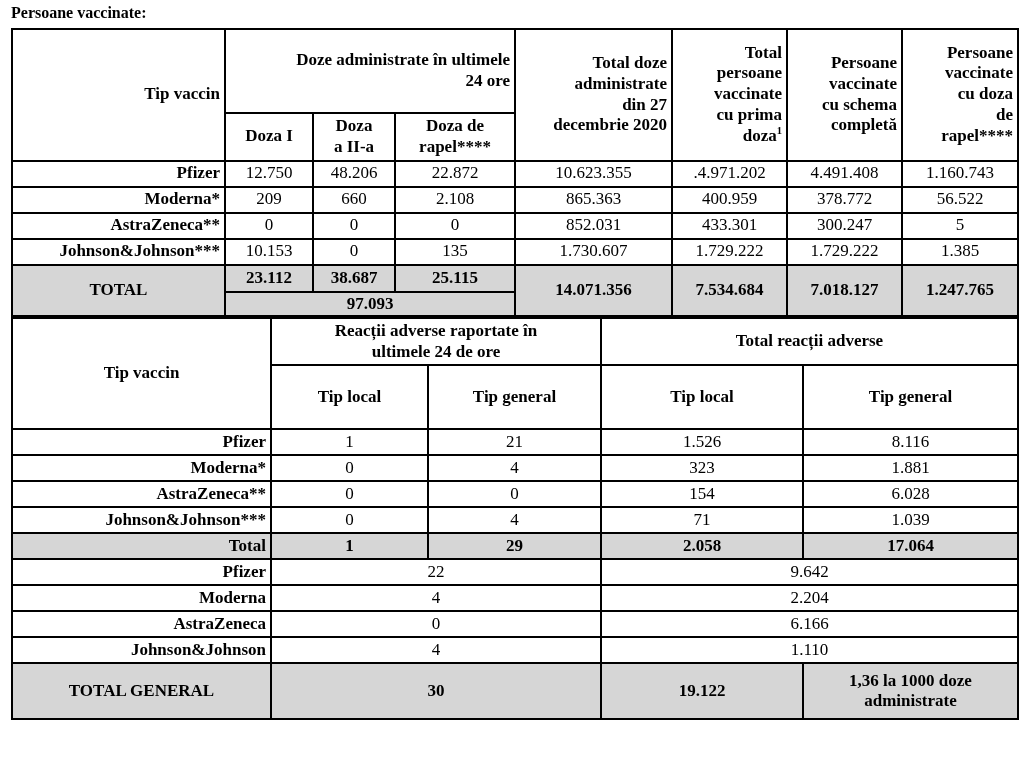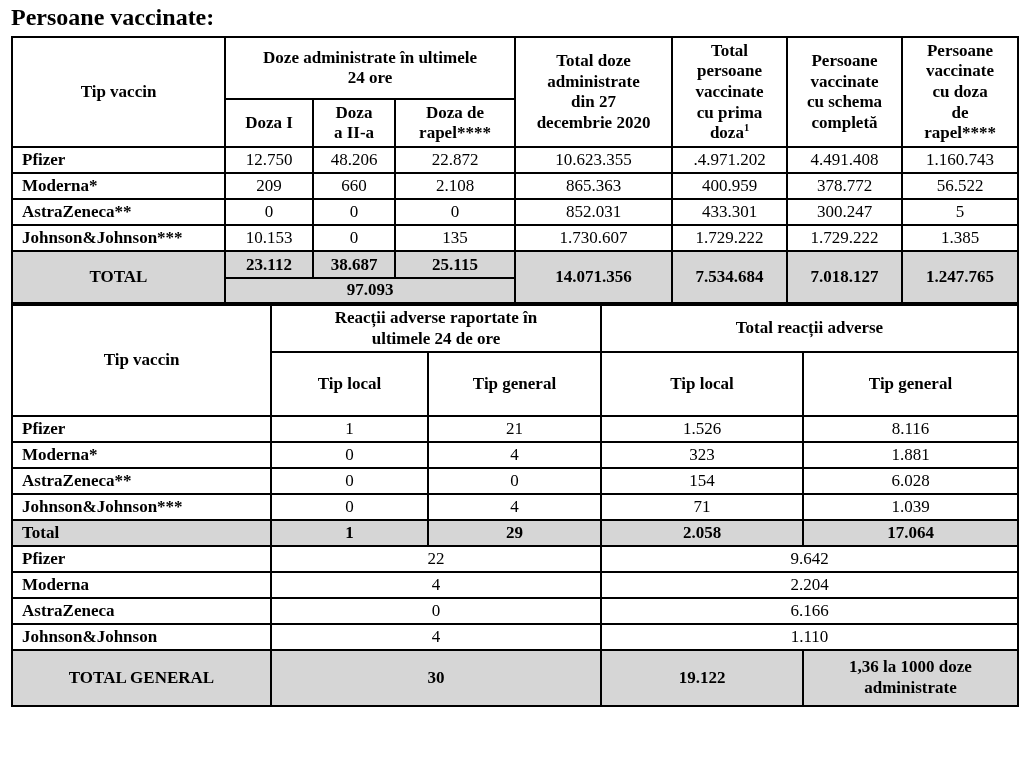--- a/index.html
+++ b/index.html
@@ -6,21 +6,21 @@
   html, body {
     margin: 0; padding: 0;
     width: 1024px; height: 760px;
     background: #ffffff;
     font-family: "Liberation Serif", "DejaVu Serif", serif;
     color: #000000;
     overflow: hidden;
   }
   .page { padding: 4px 7px 0 11px; }
   h1.section-title {
-    font-size: 24px;
+    font-size: 16px;
     font-weight: bold;
     margin: 0 0 6px 0;
     line-height: 1.1;
   }
   h1.section-title.second { margin-top: 13px; }
   table {
     border-collapse: collapse;
     table-layout: fixed;
     width: 1006px;
   }
@@ -28,32 +28,32 @@
     border: 2px solid #000000;
     text-align: center;
     vertical-align: middle;
     padding: 1px 4px;
     font-size: 17px;
     line-height: 1.22;
     overflow: hidden;
   }
   th { font-weight: bold; white-space: pre-line; }
   td.label {
-    text-align: left;
+    text-align: right;
     padding-left: 9px;
     font-weight: bold;
   }
   td.center-label { font-weight: bold; text-align: center; }
   .shaded { background: #d6d6d6; }
   .bold { font-weight: bold; }
   .pre { white-space: pre-line; }
   sup { font-size: 0.62em; vertical-align: super; line-height: 0; }
 
   
-  tr.t1-hdr1 > * { height: 62px; }
+  tr.t1-hdr1 > * { height: 84px; text-align: right; }
   tr.t1-hdr2 > * { height: 48px; }
   tr.t1-data > * { height: 26px; }
   tr.t1-total1 > * { height: 27px; }
   tr.t1-total2 > * { height: 23px; }
 
   
   tr.t2-hdr1 > * { height: 47px; }
   tr.t2-hdr2 > * { height: 64px; }
   tr.t2-data > * { height: 26px; }
   tr.t2-totalgen > * { height: 56px; }

